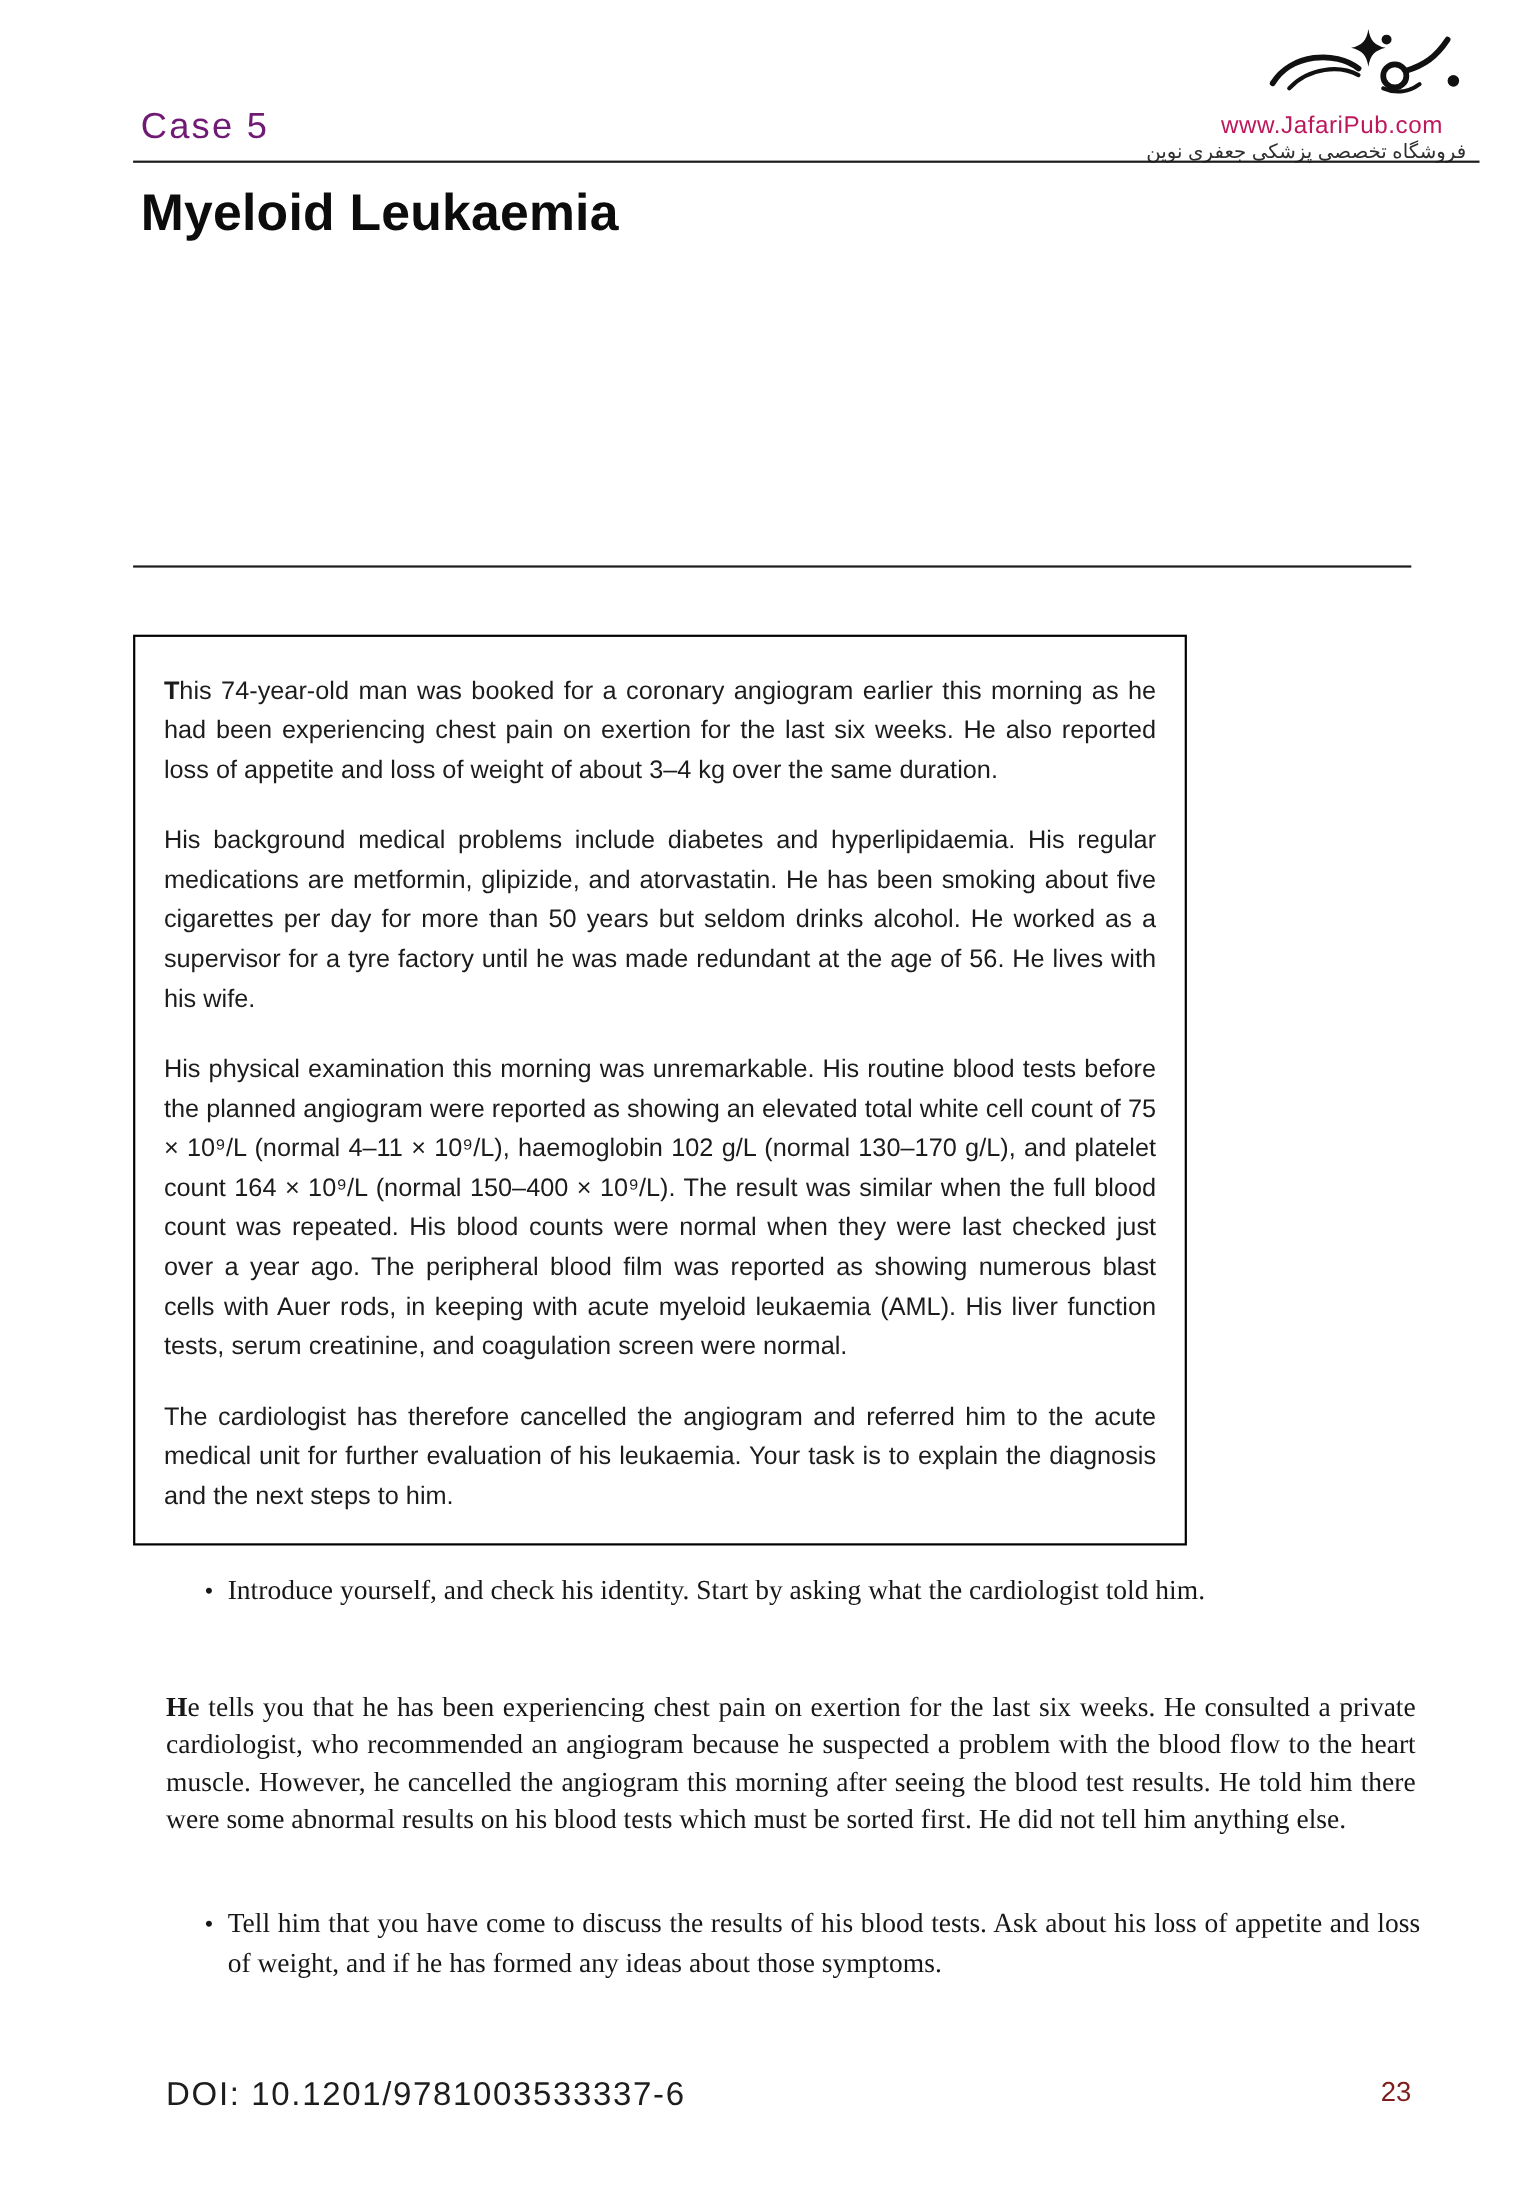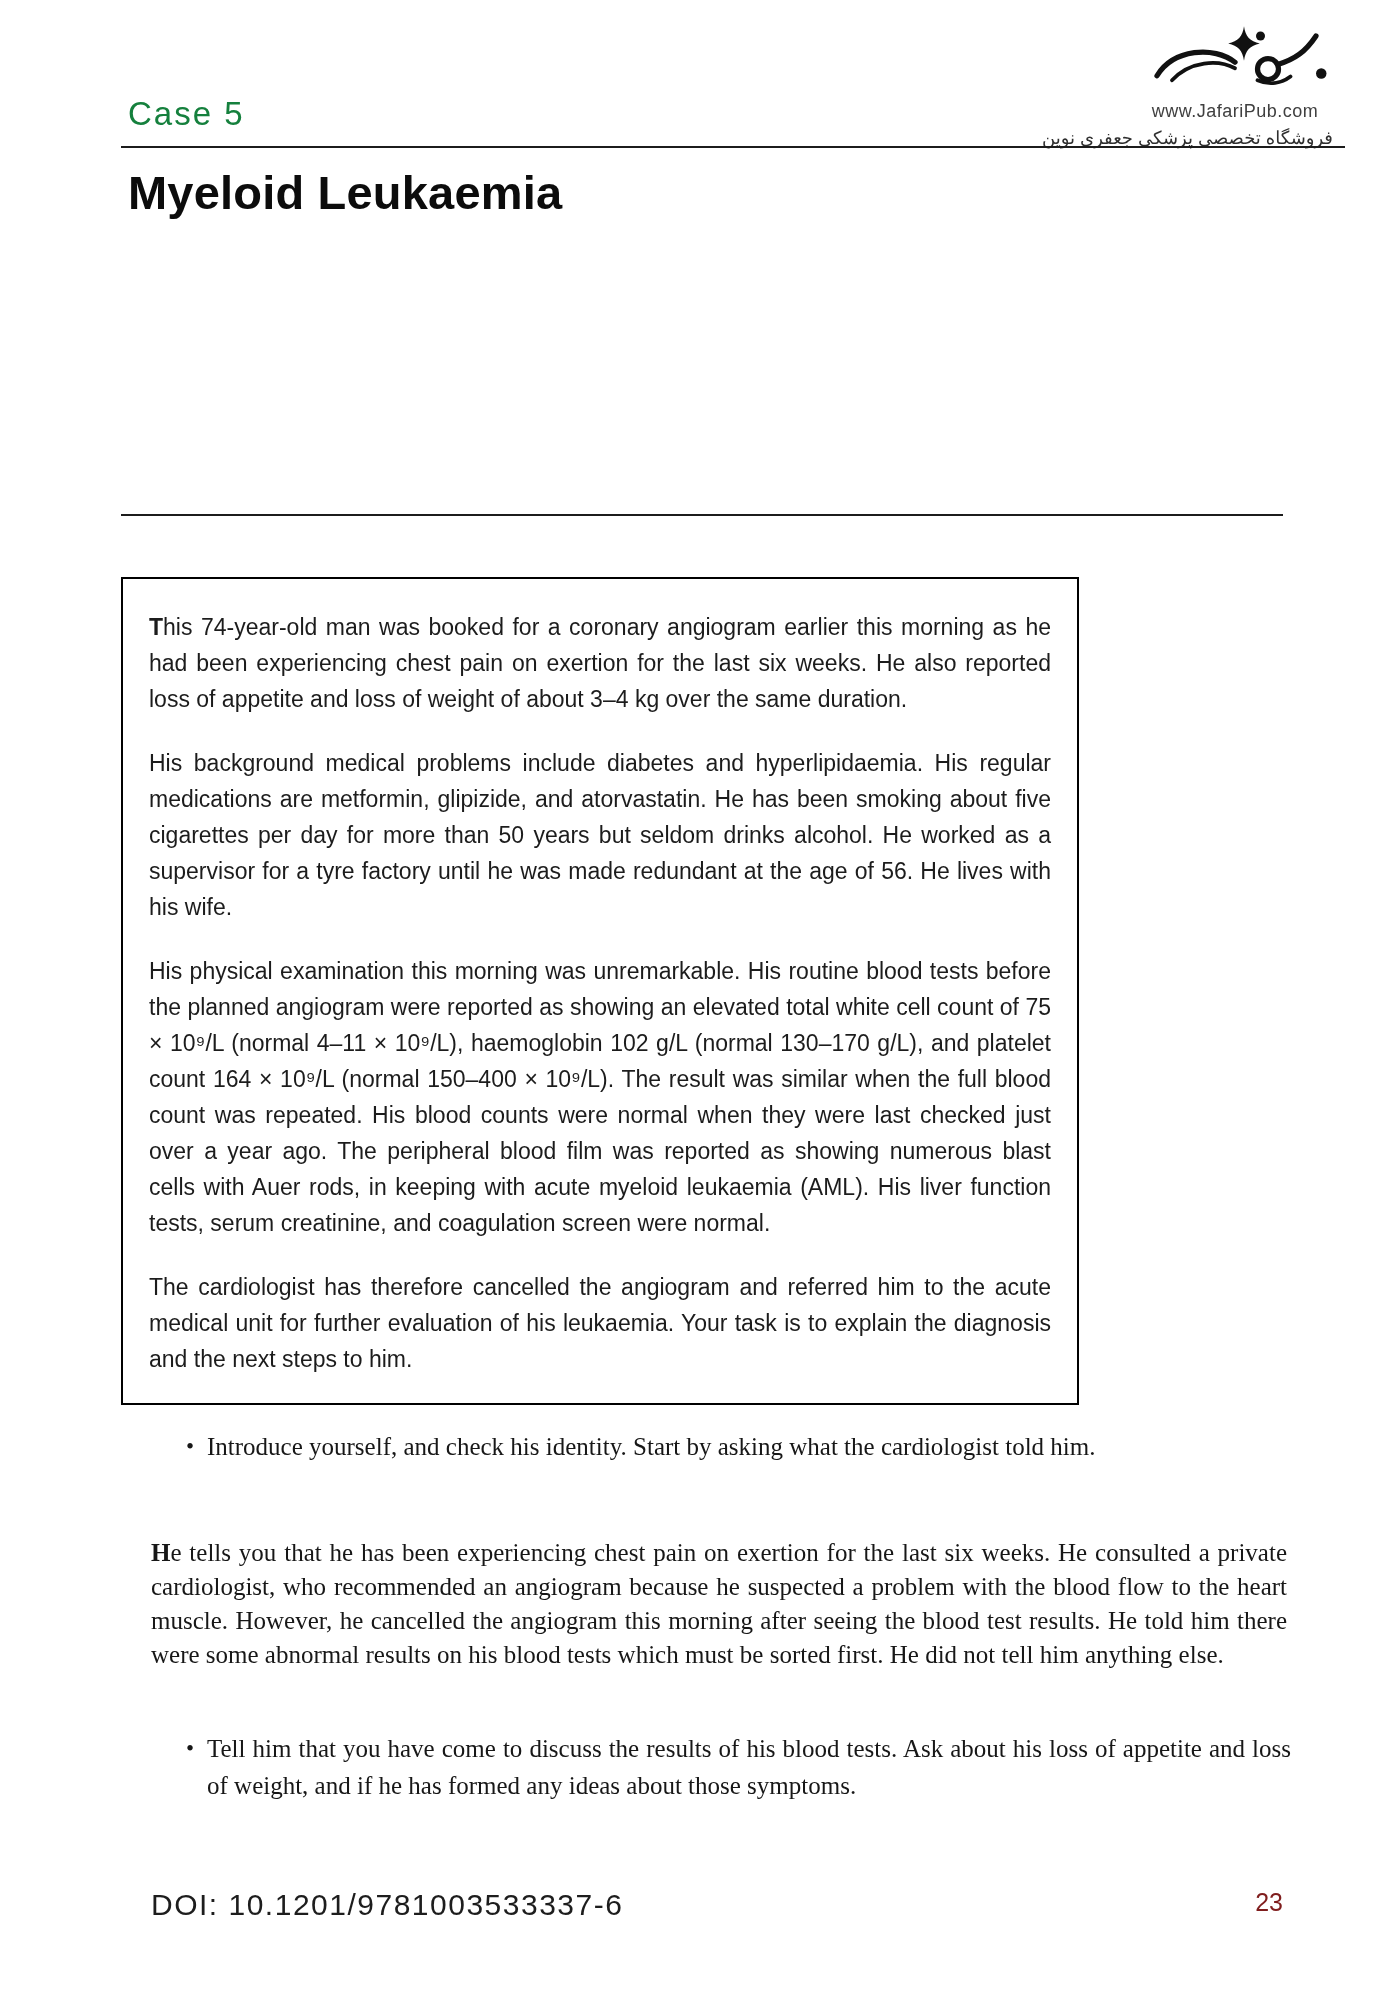--- a/index.html
+++ b/index.html
@@ -10,32 +10,32 @@
     background:#ffffff;
     font-family:"Liberation Sans", sans-serif;
     color:#1a1a1a;
     overflow:hidden;
   }
 
   
   .brand-logo { position:absolute; top:20px; left:1148px; width:180px; height:80px; }
   .brand-site {
     position:absolute; top:101px; left:1110px; width:250px;
-    text-align:center; font-size:18px; color:#404040; letter-spacing:0.5px;
+    font-size:22px; color:#be185d; letter-spacing:0.5px;
   }
   .brand-fa {
     position:absolute; top:127px; left:1030px; width:315px;
     text-align:center; font-size:18px; color:#2f2f2f;
     direction:rtl;
   }
 
   
   .case-label {
     position:absolute; top:95px; left:128px;
-    font-size:33px; font-weight:400; letter-spacing:2px; color:#15803d;
+    font-size:33px; font-weight:400; letter-spacing:2px; color:#701a75;
   }
   .rule-header {
     position:absolute; top:146px; left:121px; width:1224px; height:2px;
     background:#1c1c1c;
   }
   .page-title {
     position:absolute; top:166px; left:128px; width:1100px;
     font-size:47px; font-weight:700; line-height:54px; color:#0c0c0c;
     letter-spacing:0.2px;
   }

